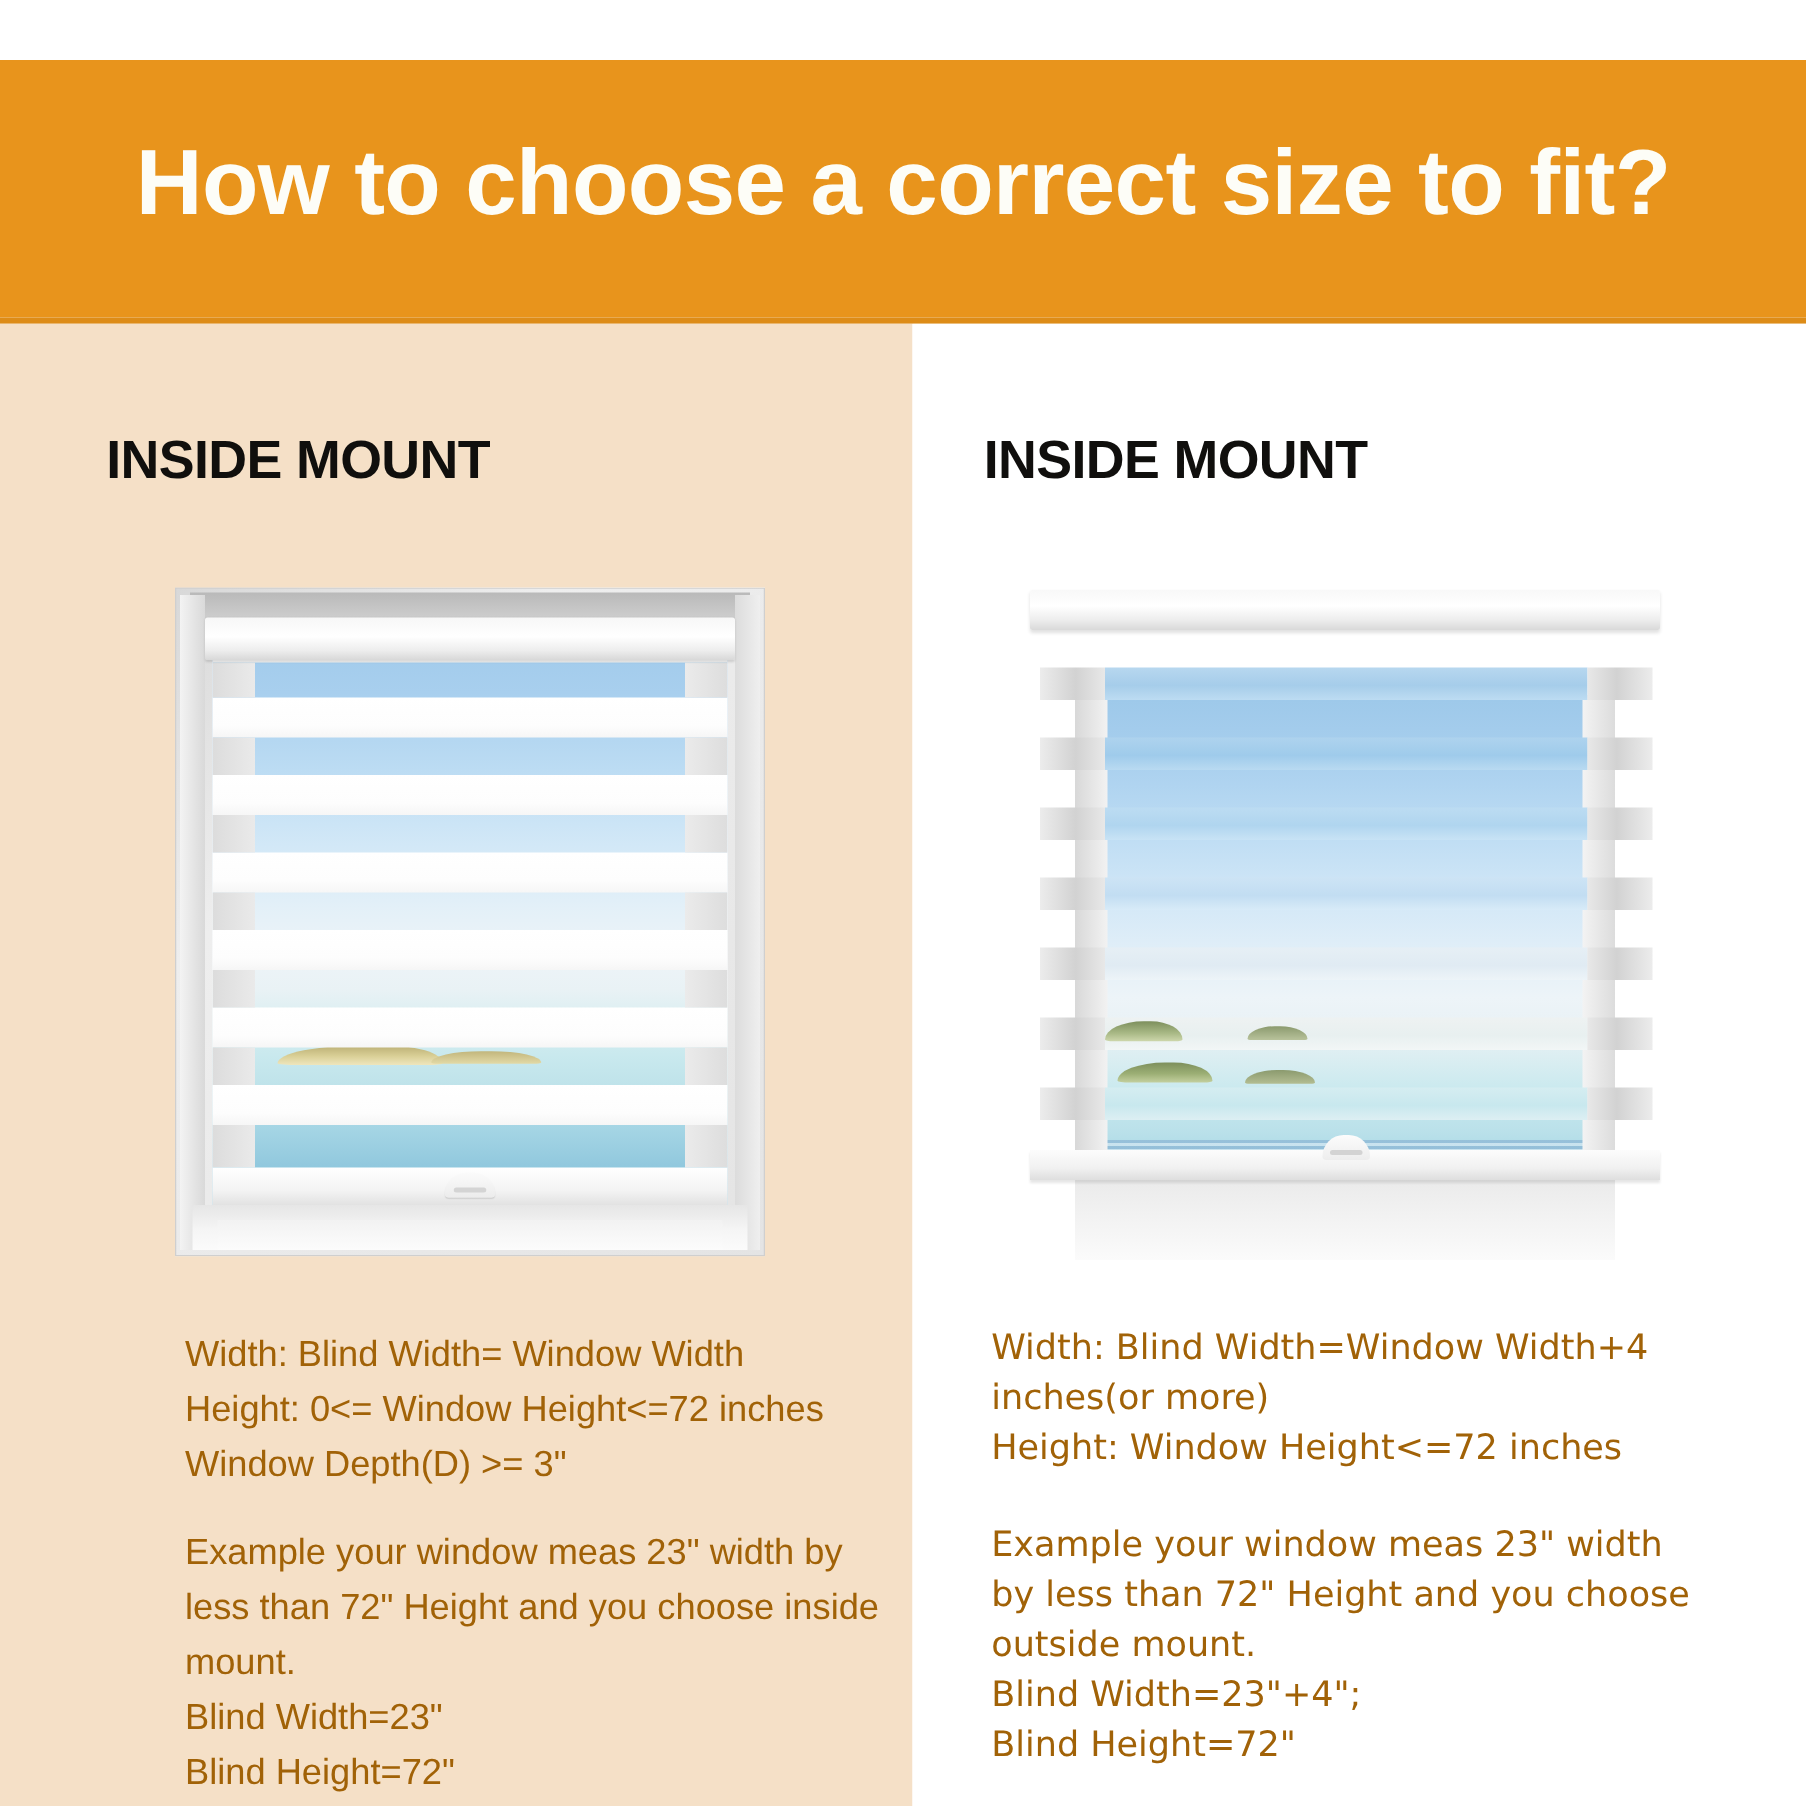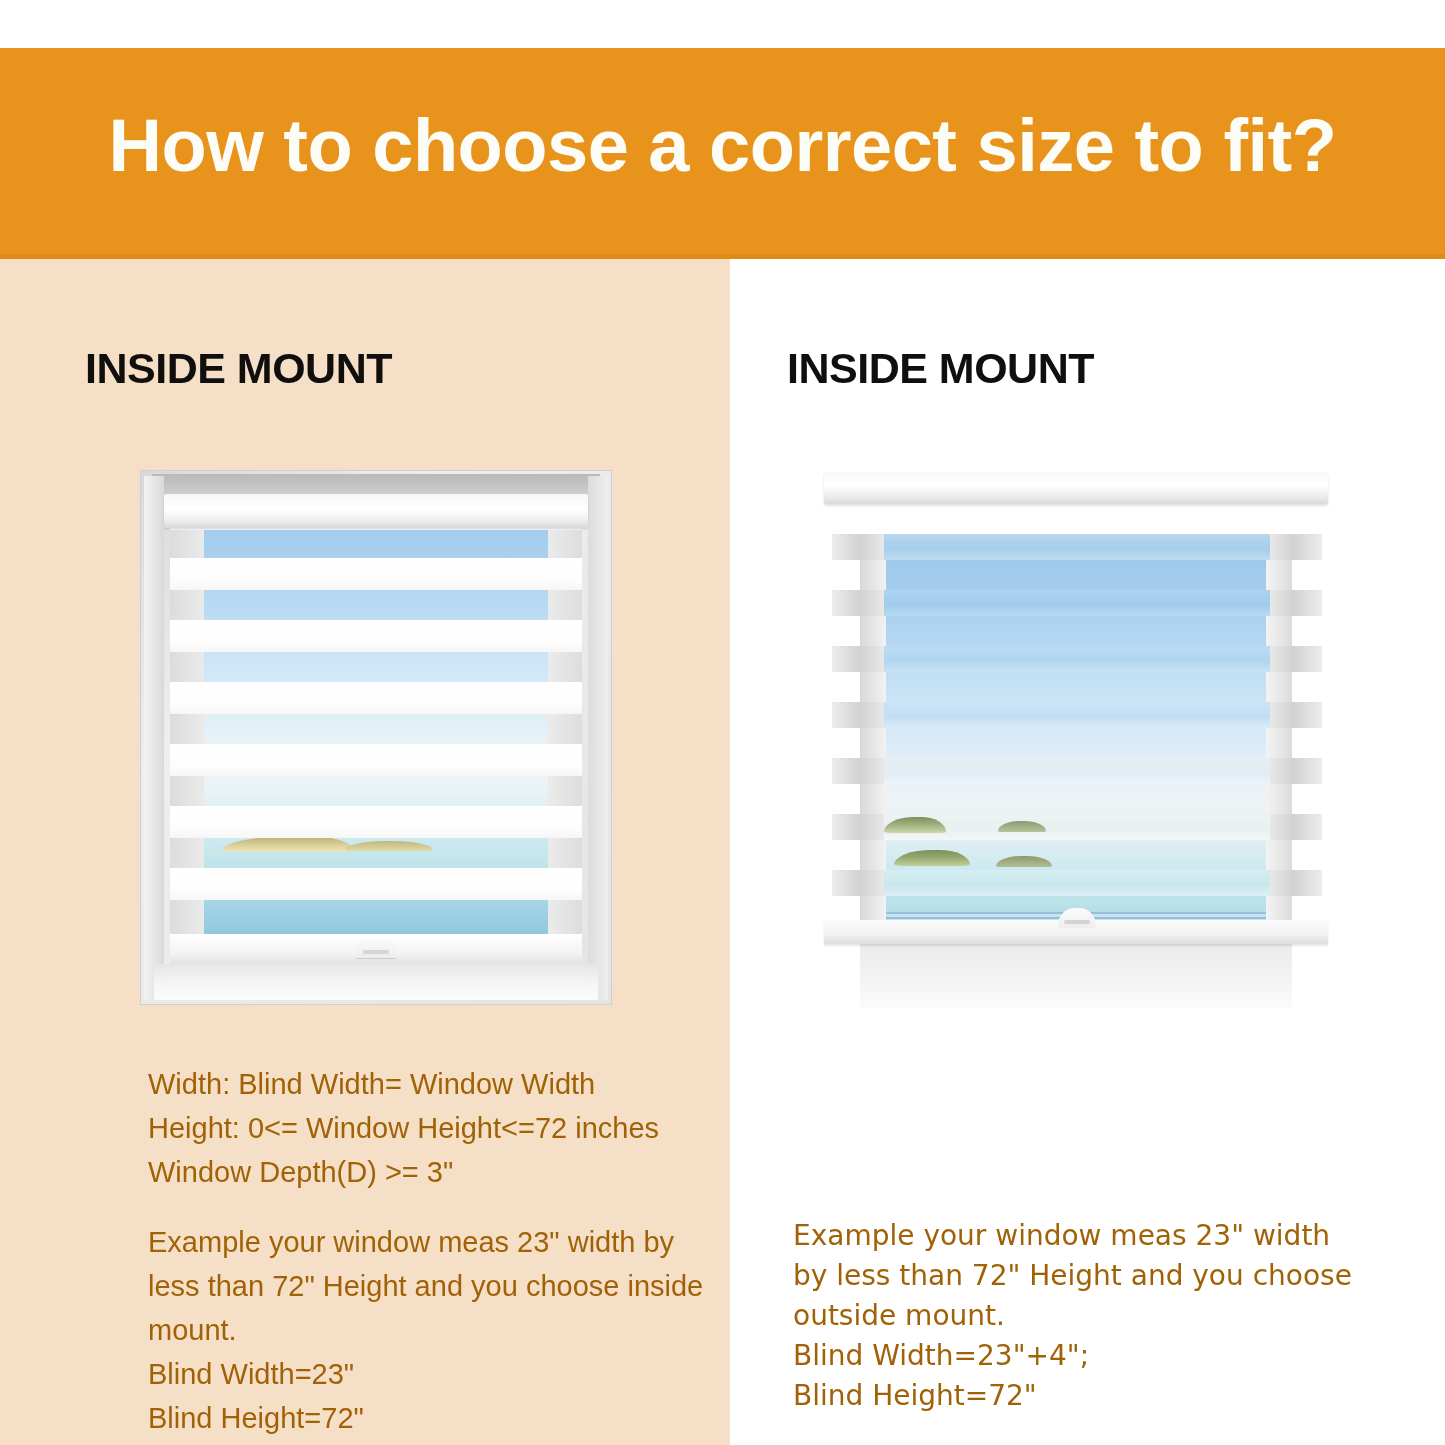--- a/index.html
+++ b/index.html
@@ -492,18 +492,20 @@
     <div class="om-slat" style="top:402px;">
       <div class="om-slat-cap-l"></div>
       <div class="om-slat-mid" style="background:linear-gradient(to bottom,#d5edf1,#c8e8ee 55%,#ddeff3);"></div>
       <div class="om-slat-cap-r"></div>
     </div>
 
     <div class="om-bottomrail"></div>
     <div class="om-pulltab"></div>
   </div>
 
+  <div class="text-block" id="outside-spec">Width: Blind Width=Window Width+4 inches(or more)
+Height: Window Height&lt;=72 inches</div>
 
   <div class="text-block" id="outside-example">Example your window meas 23" width by less than 72" Height and you choose outside mount.
 Blind Width=23"+4";
 Blind Height=72"</div>
 
 </div>
 
 </body></html>

